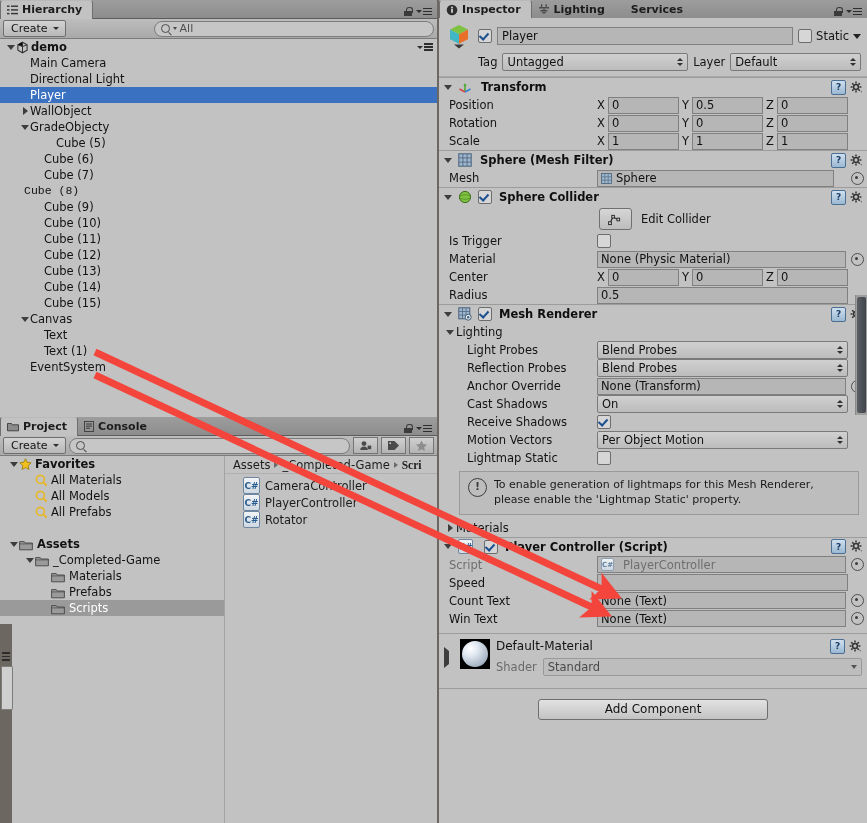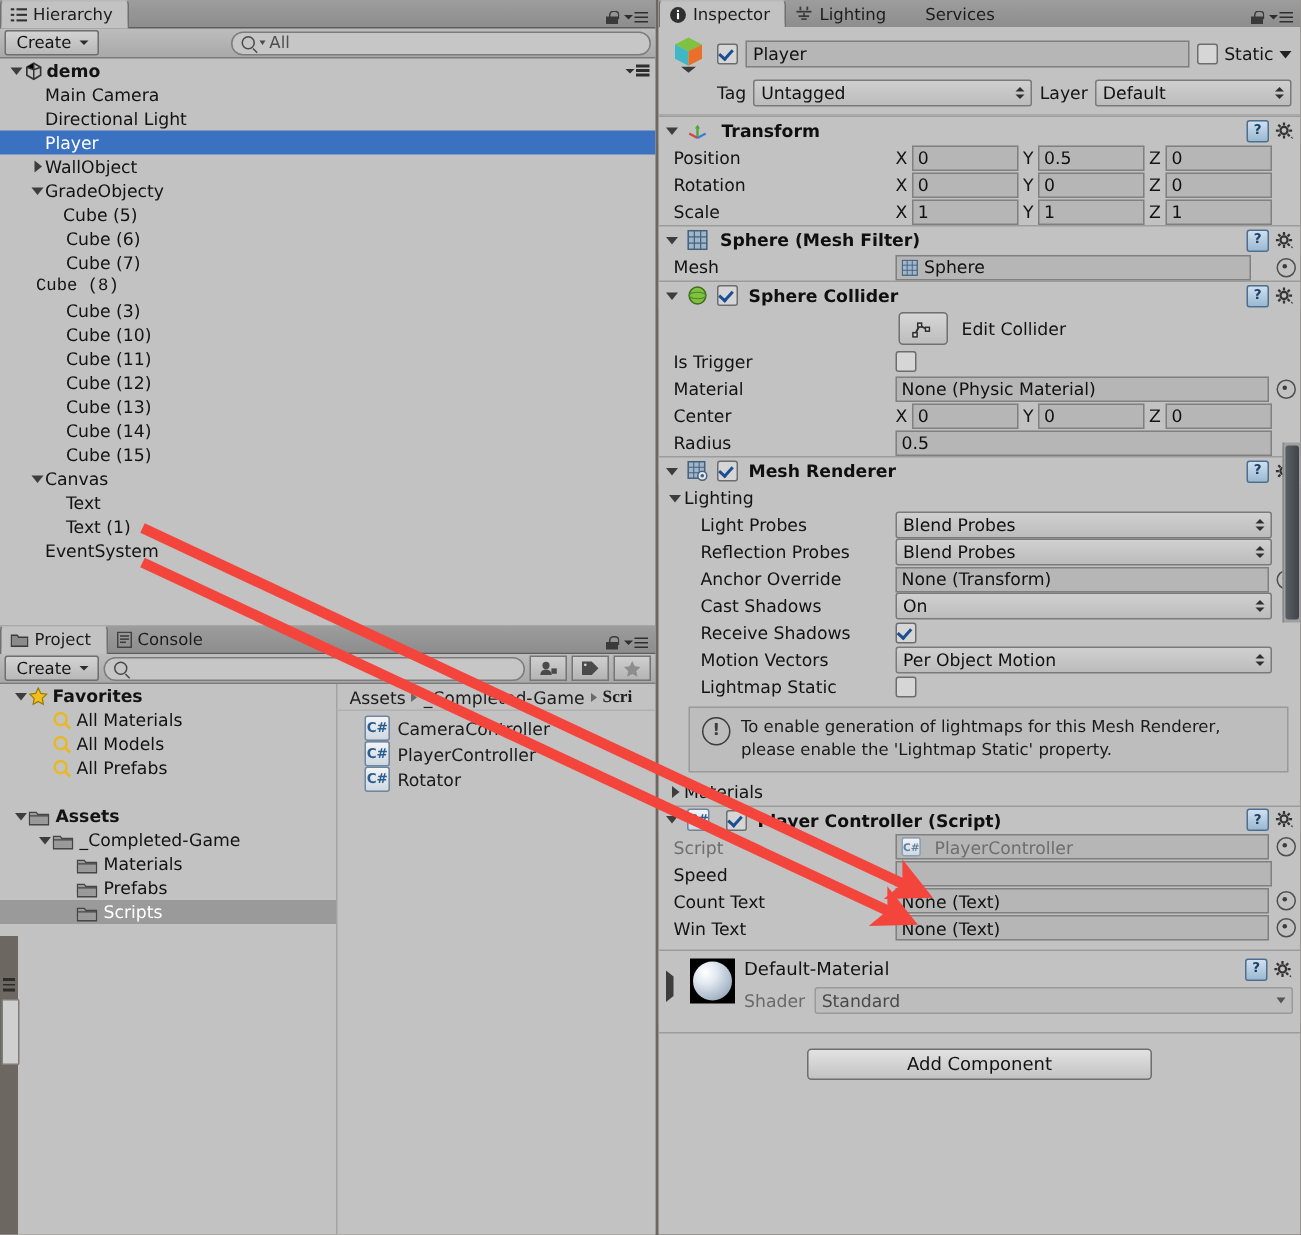--- a/index.html
+++ b/index.html
@@ -14,21 +14,21 @@
     -webkit-font-smoothing:antialiased;
   }
   .app{position:absolute;inset:0;}
 
   
   .tabbar{
     height:18px;
     background:linear-gradient(#9d9d9d,#8d8d8d);
     border-bottom:1px solid #5d5d5d;
     position:relative;
-    display:flex;align-items:flex-end;
+    display:flex;align-items:flex-end;font-weight:bold;
   }
   .tab{
     height:17px;line-height:17px;
     padding:0 10px 0 6px;
     font-size:11px;color:#1c1c1c;
     display:flex;align-items:center;gap:4px;
     position:relative;
   }
   .tab.active{
     background:#c2c2c2;
@@ -371,39 +371,39 @@
             <i class="tri-right"></i>
           </span>
           <span>WallObject</span>
         </div>
         <div class="hrow" style="padding-left: 20px;">
           <span class="tri">
             <i class="tri-down"></i>
           </span>
           <span>GradeObjecty</span>
         </div>
-        <div class="hrow" style="padding-left: 32px;">
+        <div class="hrow" style="padding-left: 46px;">
           <span class="tri"></span>
           <span>Cube (5)</span>
         </div>
         <div class="hrow" style="padding-left: 34px;">
           <span class="tri"></span>
           <span>Cube (6)</span>
         </div>
         <div class="hrow" style="padding-left: 34px;">
           <span class="tri"></span>
           <span>Cube (7)</span>
         </div>
         <div class="hrow" style="padding-left: 14px; font-family: Liberation Mono, monospace;">
           <span class="tri"></span>
           <span>Cube (8)</span>
         </div>
         <div class="hrow" style="padding-left: 34px;">
           <span class="tri"></span>
-          <span>Cube (3)</span>
+          <span>Cube (9)</span>
         </div>
         <div class="hrow" style="padding-left: 34px;">
           <span class="tri"></span>
           <span>Cube (10)</span>
         </div>
         <div class="hrow" style="padding-left: 34px;">
           <span class="tri"></span>
           <span>Cube (11)</span>
         </div>
         <div class="hrow" style="padding-left: 34px;">

